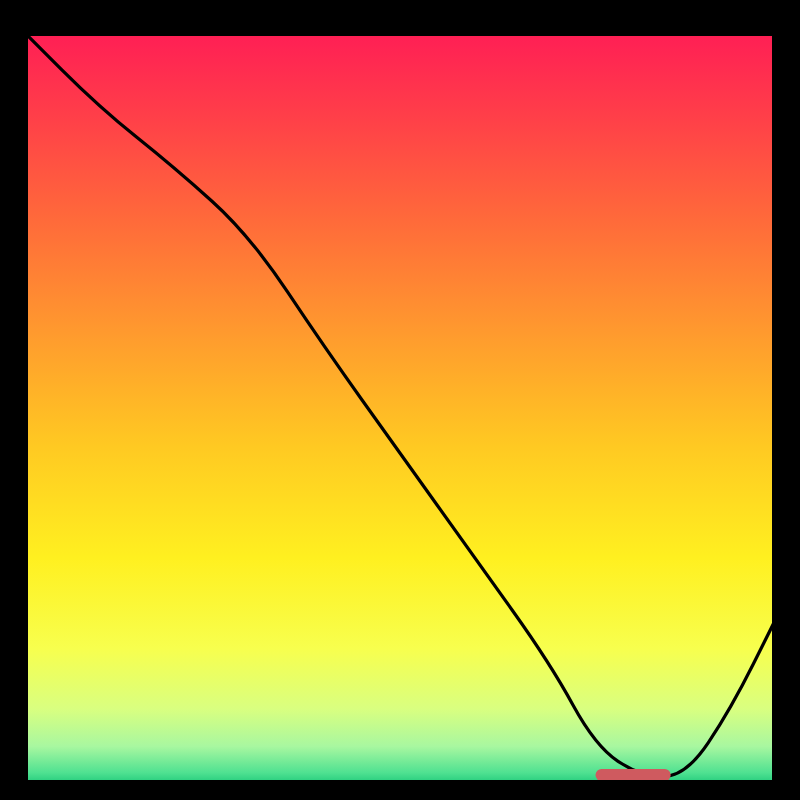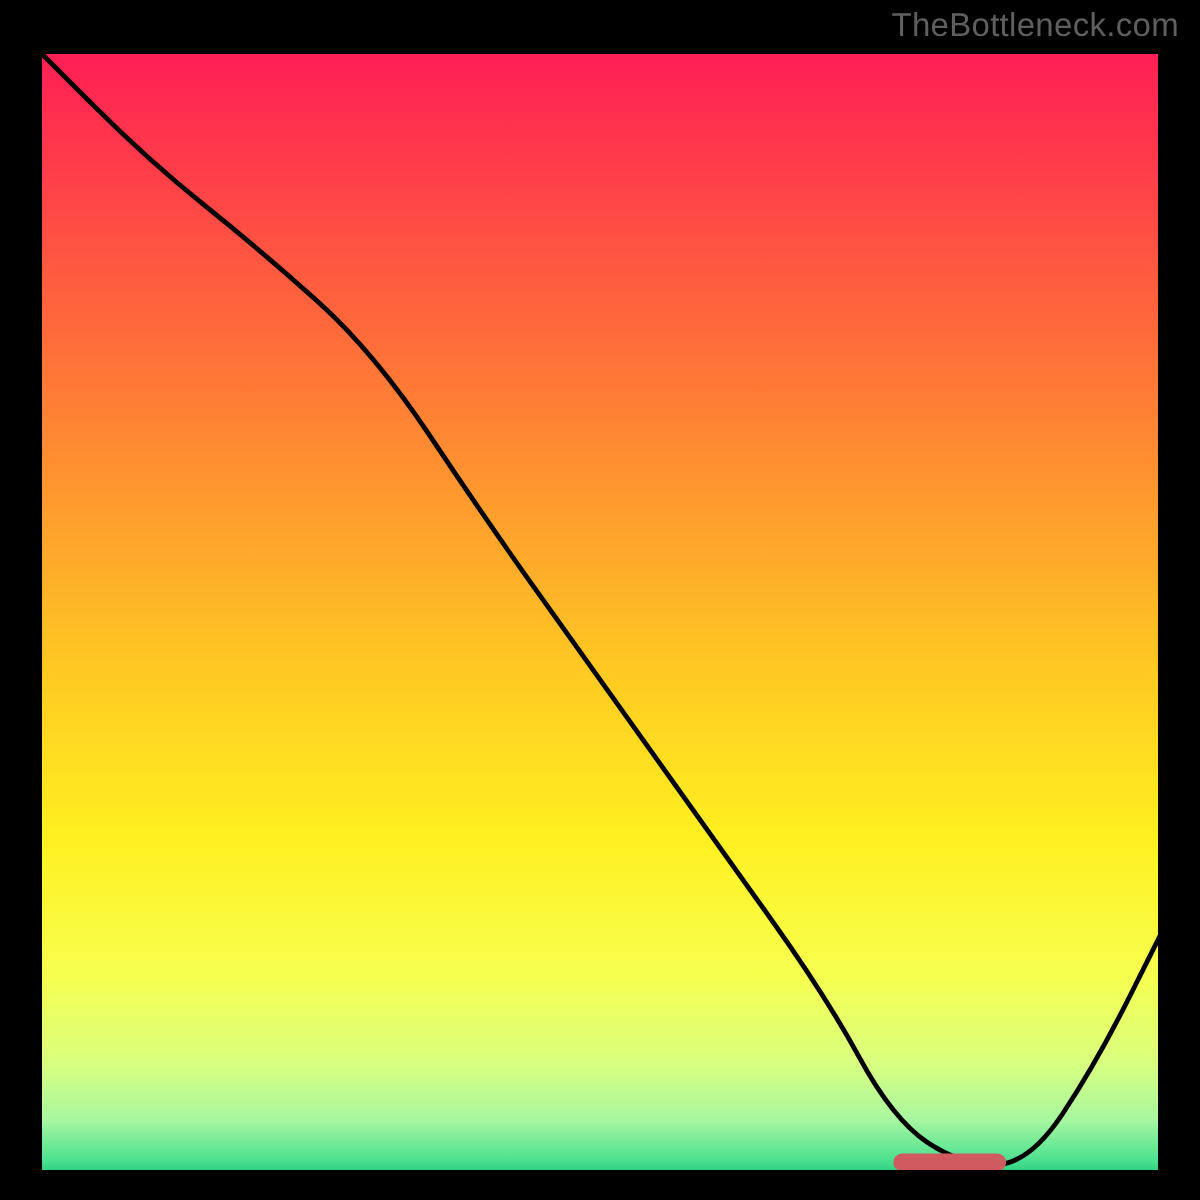--- a/index.html
+++ b/index.html
@@ -53,21 +53,20 @@
     pointer-events: none;
   }
   svg {
     display: block;
   }
 </style>
 </head>
 <body>
 
 <div class="outer">
-  <div class="watermark">TheBottleneck.com</div>
 
   <div class="plot-frame">
     <svg class="plot-area" viewBox="0 0 752 752" preserveAspectRatio="none">
       <defs>
         <linearGradient id="bgGrad" x1="0" y1="0" x2="0" y2="1">
             <stop offset="0%" stop-color="#ff1e55"></stop>
             <stop offset="10%" stop-color="#ff3b4a"></stop>
             <stop offset="25%" stop-color="#ff6a3a"></stop>
             <stop offset="40%" stop-color="#ff9a2e"></stop>
             <stop offset="55.00000000000001%" stop-color="#ffc922"></stop>

